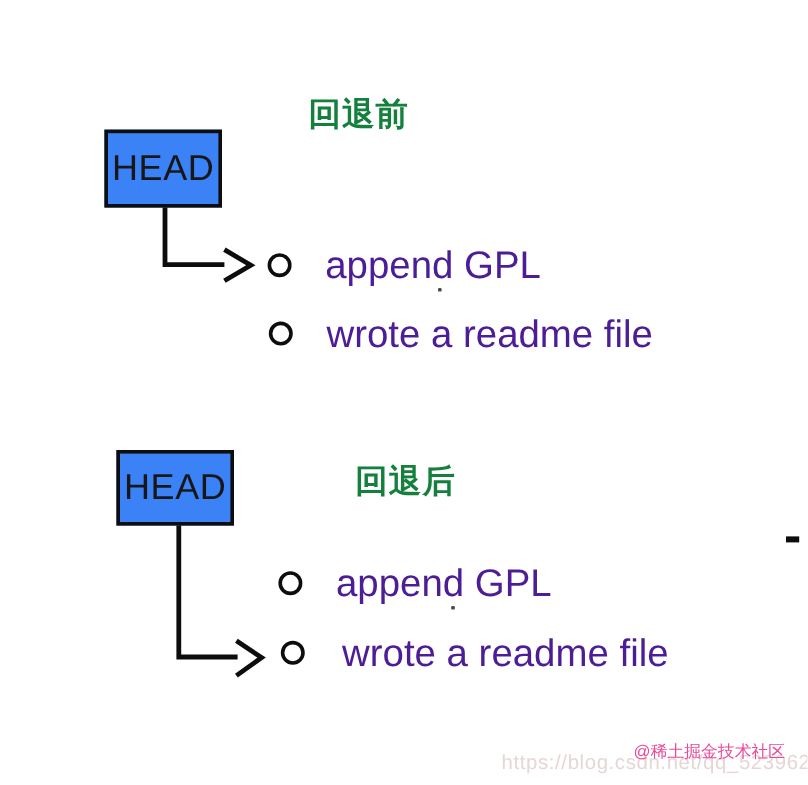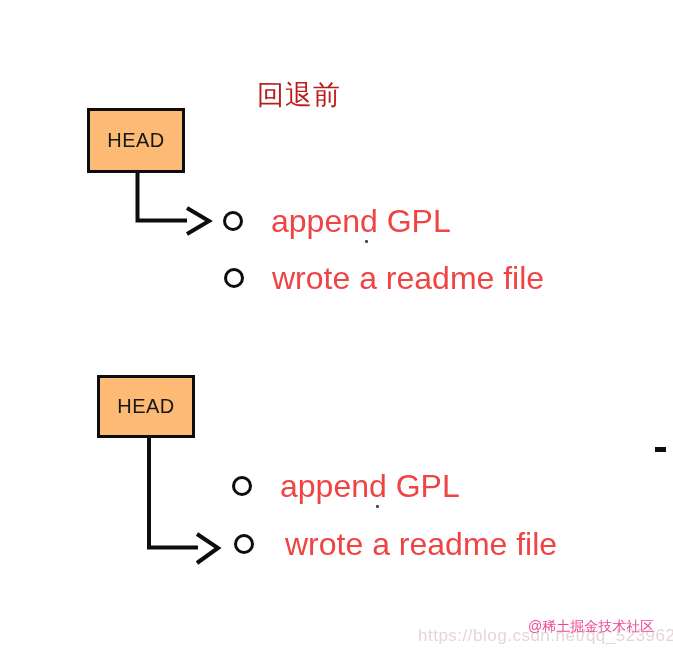--- a/index.html
+++ b/index.html
@@ -16,61 +16,61 @@
     overflow: hidden;
   }
   .svg-overlay {
     position: absolute;
     left: 0; top: 0;
     width: 673px; height: 654px;
     pointer-events: none;
   }
   .section-title {
     position: absolute;
-    color: #b91c1c;
+    color: #15803d;
     font-size: 27px;
     line-height: 34px;
-    font-weight: 400;
+    font-weight: 700;
     letter-spacing: 1px;
     white-space: nowrap;
   }
   .title-before { left: 257px; top: 78px; }
   .title-after  { left: 296px; top: 384px; }
 
   .head-box {
     position: absolute;
     box-sizing: border-box;
     border: 3px solid #0d0d0d;
-    background: #fdba74;
+    background: #3b82f6;
     display: flex;
     align-items: center;
     justify-content: center;
     color: #171717;
-    font-size: 20px;
+    font-size: 30px;
     letter-spacing: 0.5px;
   }
   .head-box-before { left: 87px; top: 108px; width: 98px; height: 65px; }
   .head-box-after  { left: 97px; top: 375px; width: 98px; height: 63px; }
 
   .commit-node {
     position: absolute;
     box-sizing: border-box;
     width: 20px; height: 20px;
     border: 3.5px solid #0d0d0d;
     border-radius: 50%;
     background: #ffffff;
   }
   .node-b1 { left: 223px; top: 211px; }
   .node-b2 { left: 224px; top: 268px; }
   .node-a1 { left: 232px; top: 476px; }
   .node-a2 { left: 234px; top: 534px; }
 
   .commit-label {
     position: absolute;
-    color: #ef4444;
+    color: #4c1d95;
     font-size: 32px;
     line-height: 40px;
     white-space: nowrap;
   }
   .label-b1 { left: 271px; top: 201px; }
   .label-b2 { left: 272px; top: 258px; }
   .label-a1 { left: 280px; top: 466px; }
   .label-a2 { left: 285px; top: 524px; }
 
   .ink-dash {
@@ -129,20 +129,21 @@
   <div class="head-box head-box-before">
     <span>HEAD</span>
   </div>
 
   <div class="commit-node node-b1"></div>
   <div class="commit-label label-b1">append GPL</div>
 
   <div class="commit-node node-b2"></div>
   <div class="commit-label label-b2">wrote a readme file</div>
 
+  <div class="section-title title-after">回退后</div>
 
   <div class="head-box head-box-after">
     <span>HEAD</span>
   </div>
 
   <div class="commit-node node-a1"></div>
   <div class="commit-label label-a1">append GPL</div>
 
   <div class="commit-node node-a2"></div>
   <div class="commit-label label-a2">wrote a readme file</div>

